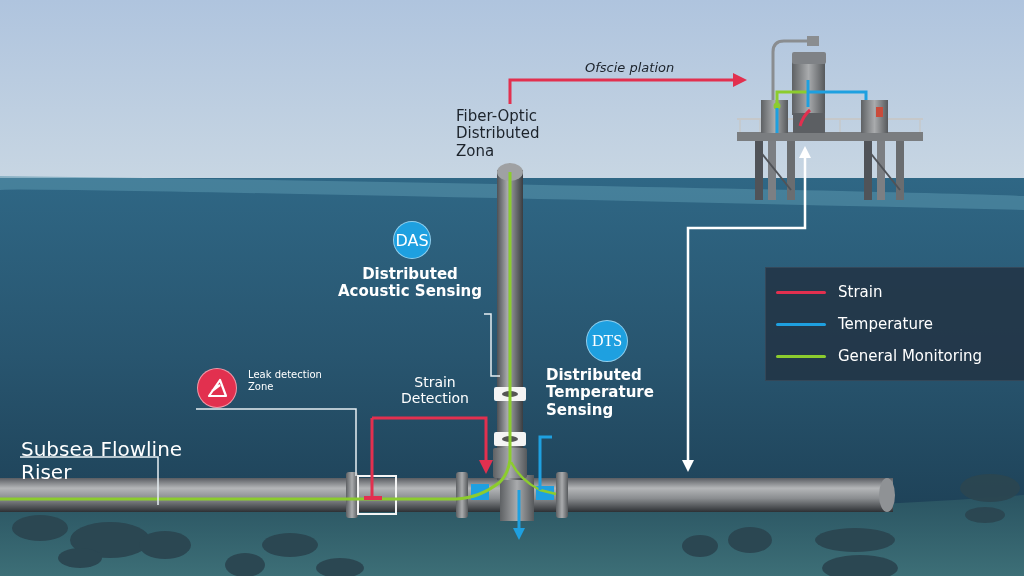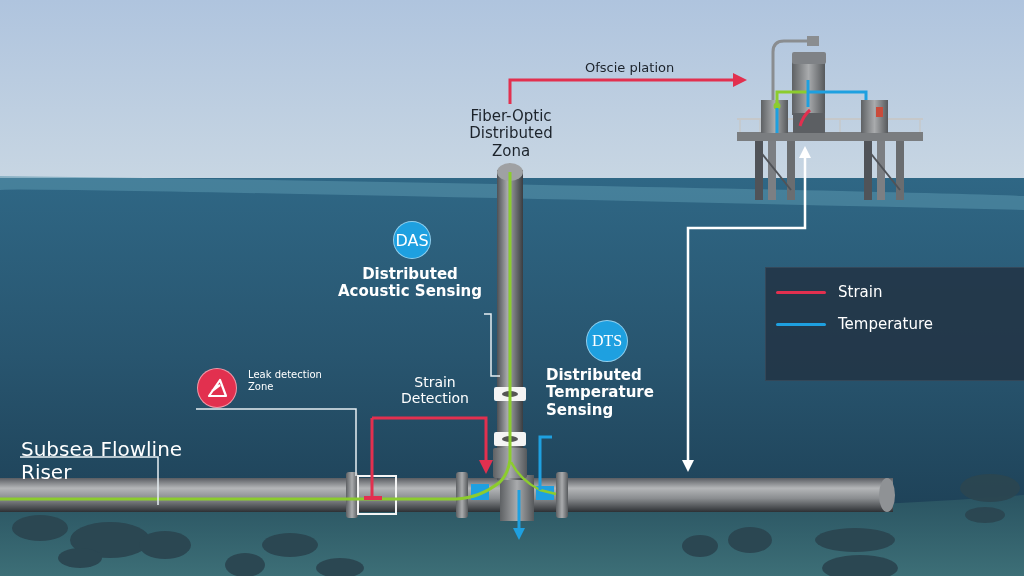--- a/index.html
+++ b/index.html
@@ -152,23 +152,23 @@
 
     <path d="M777 108 L777 92 L808 92" fill="none" stroke="#8ccc2e" stroke-width="3"></path>
     <circle cx="777" cy="106" r="3.5" fill="#8ccc2e"></circle>
     <path d="M777 133 L777 108" fill="none" stroke="#1ea0e0" stroke-width="3"></path>
     <path d="M808 107 L808 80 M808 92 L866 92 L866 100" fill="none" stroke="#1ea0e0" stroke-width="3"></path>
     <path d="M800 126 Q803 116 810 110" fill="none" stroke="#e2304f" stroke-width="3"></path>
     <rect x="876" y="107" width="7" height="10" fill="#c94b3a"></rect>
   </g>
 </svg>
 
-<div class="lbl-dark" style="left:585px; top:61px; font-size:13px;">Ofscie plation</div>
-
-<div class="lbl-dark" style="left:456px; top:108px; width:110px; text-align:center; font-size:15px;">
+<div class="lbl-dark" style="left:585px; top:61px; font-size:13px;font-style:italic;">Ofscie plation</div>
+
+<div class="lbl-dark" style="left:456px; top:108px; width:110px; text-align:left; font-size:15px;">
   <div>Fiber-Optic</div>
   <div>Distributed</div>
   <div>Zona</div>
 </div>
 
 <div class="badge" style="left:385px; top:221px; width:36px; height:36px;">DAS</div>
 <div class="lbl bold" style="left:330px; top:266px; width:160px; text-align:center; font-size:15px;">
   <div>Distributed</div>
   <div>Acoustic Sensing</div>
 </div>
@@ -202,13 +202,17 @@
 
 <div class="legend">
   <div class="legend-item" style="top:14px;">
     <div class="legend-swatch" style="background:#e2304f;"></div>
     <span class="legend-text">Strain</span>
   </div>
   <div class="legend-item" style="top:46px;">
     <div class="legend-swatch" style="background:#1ea0e0;"></div>
     <span class="legend-text">Temperature</span>
   </div>
+  <div class="legend-item" style="top:78px;">
+    <div class="legend-swatch" style="background:#8ccc2e;"></div>
+    <span class="legend-text">General Monitoring</span>
+  </div>
 </div>
 
 </body></html>

